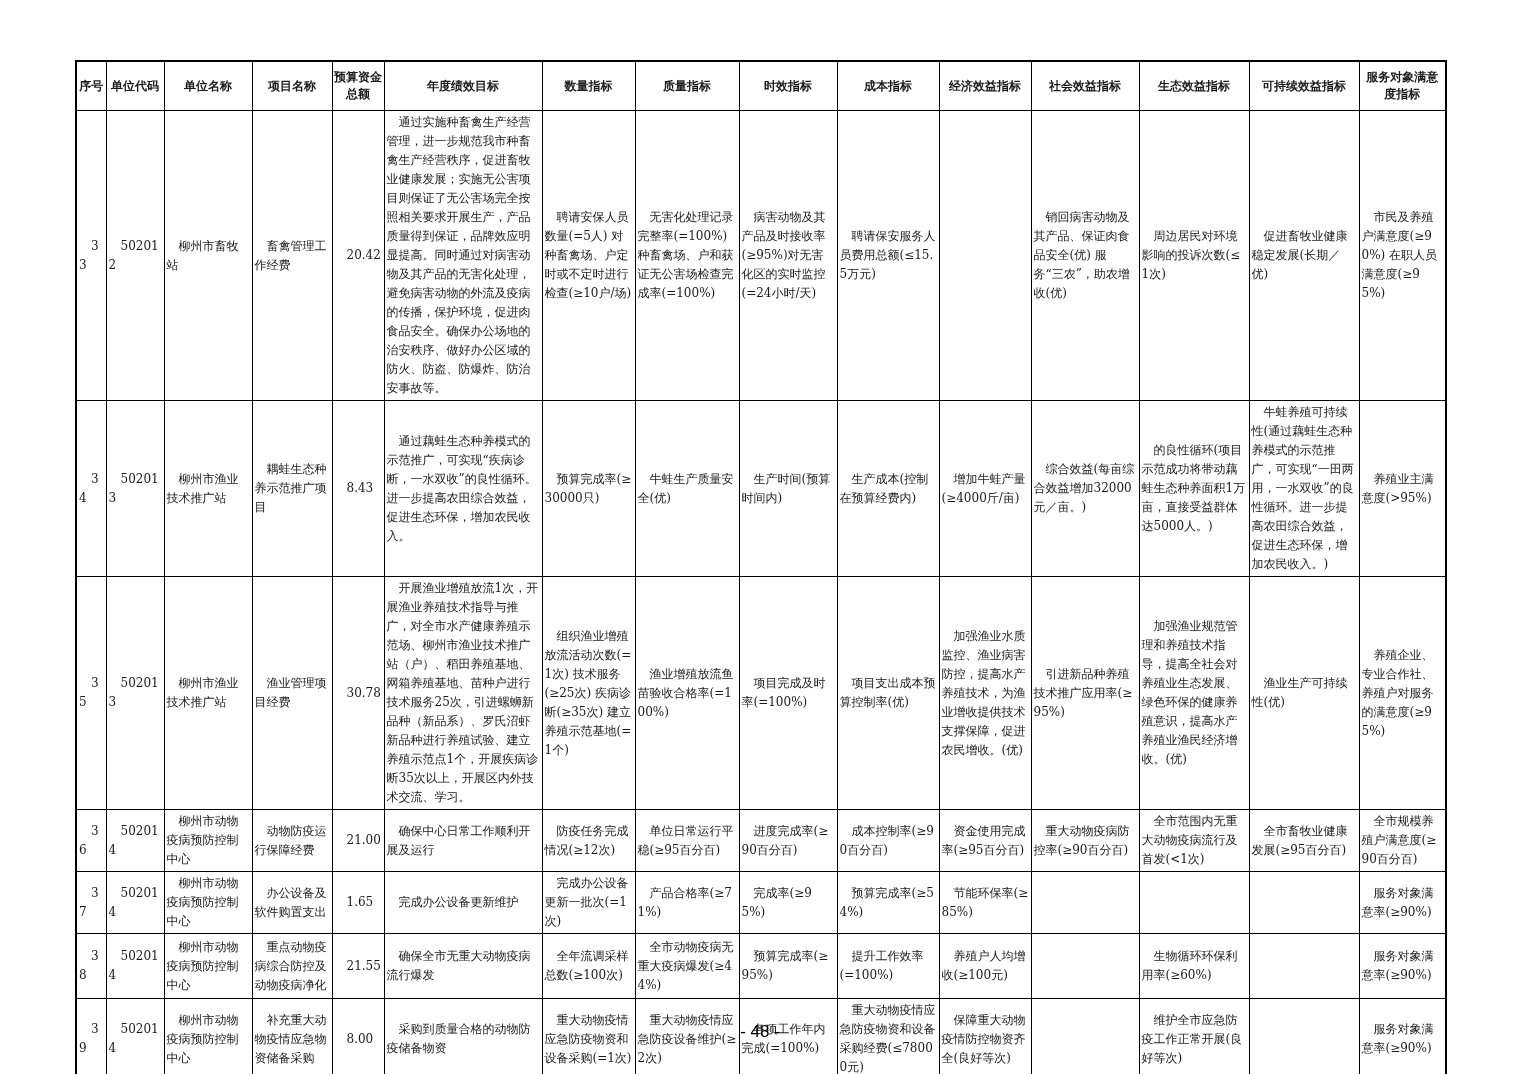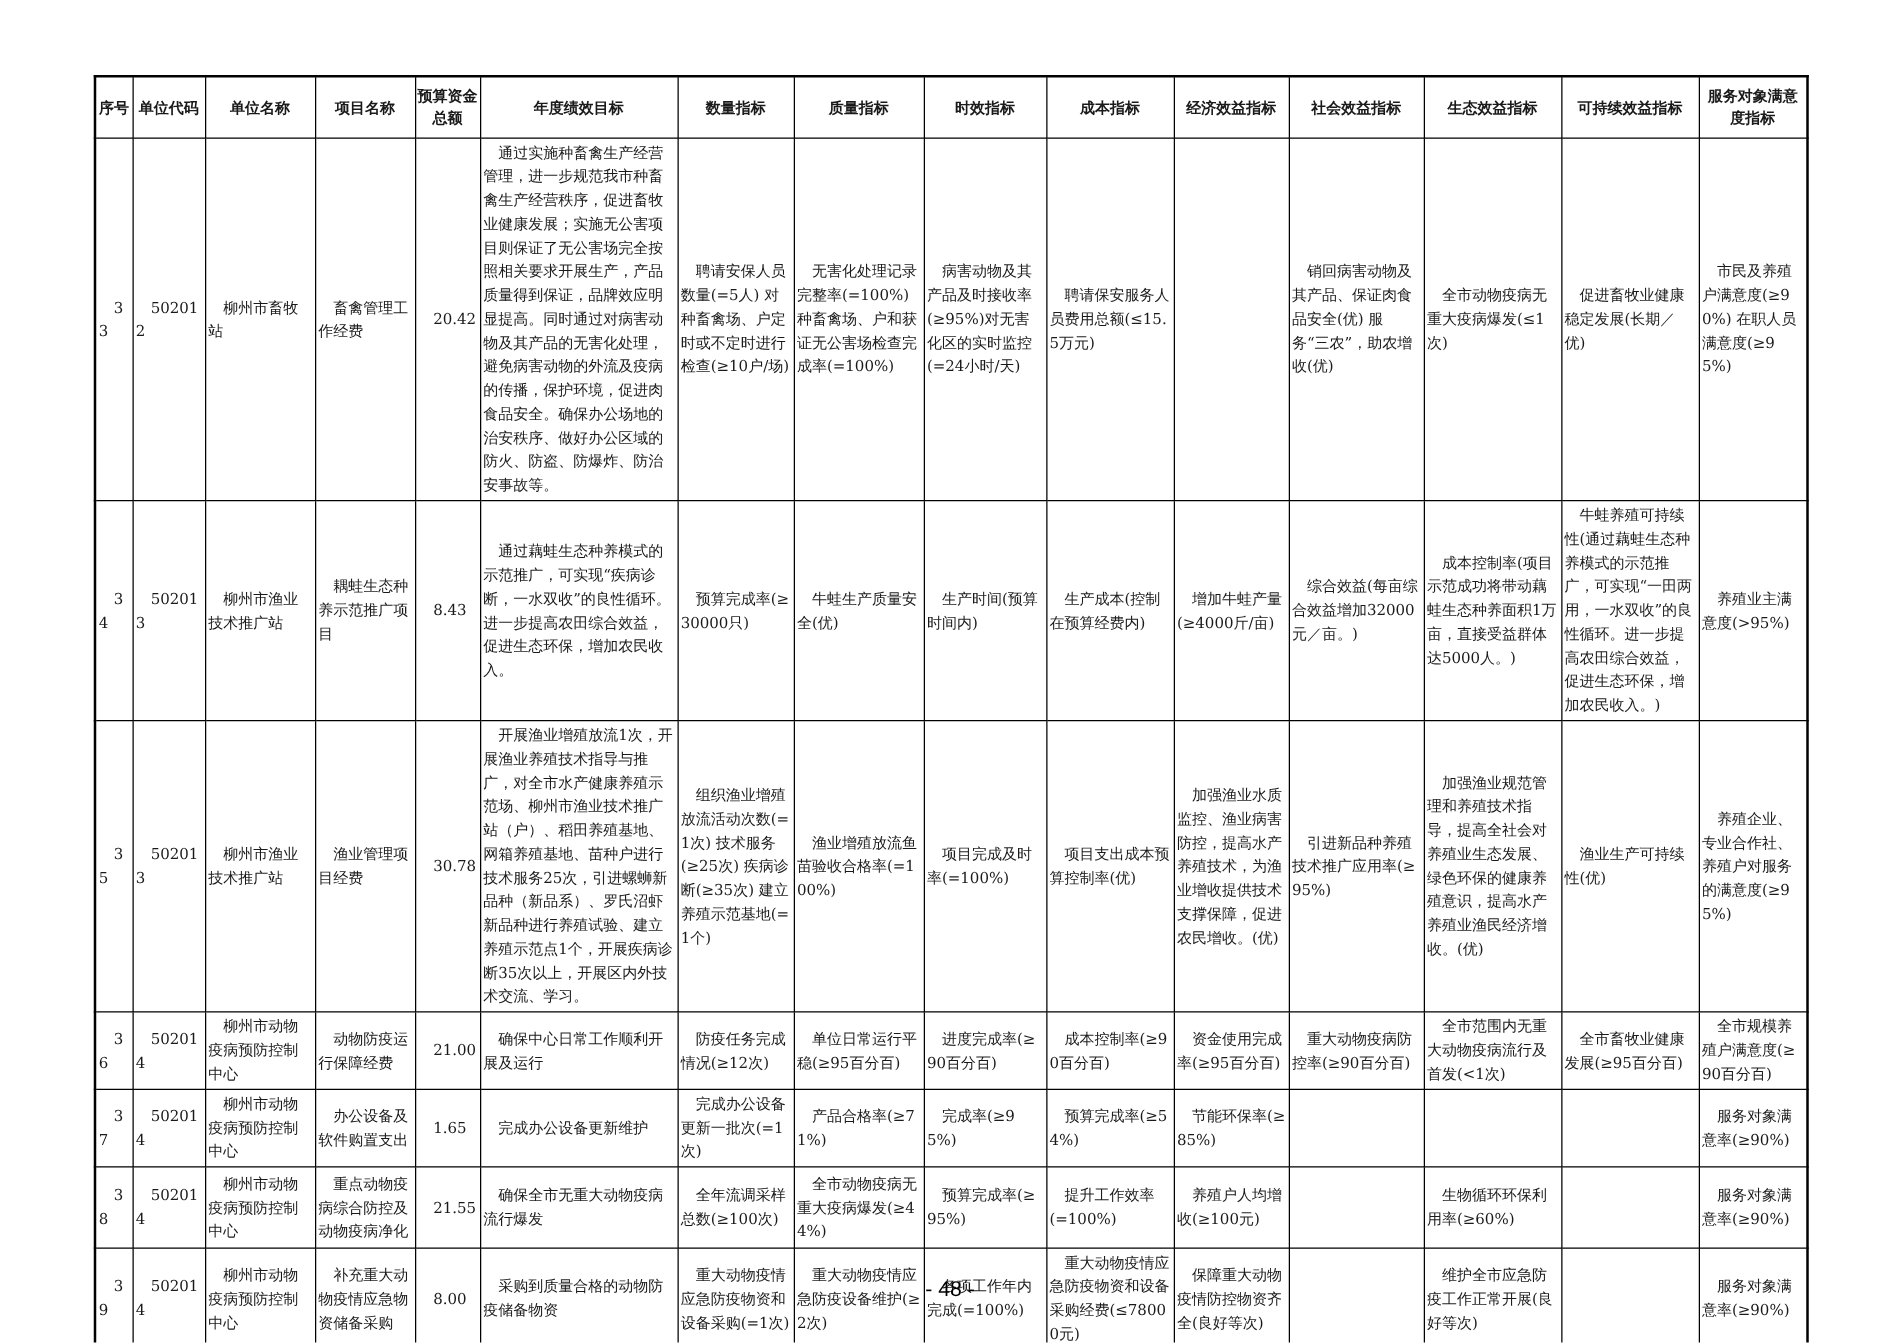--- a/index.html
+++ b/index.html
@@ -85,38 +85,38 @@
           <td class="c-unit">柳州市畜牧站</td>
           <td class="c-project">畜禽管理工作经费</td>
           <td class="c-budget">20.42</td>
           <td class="c-target">通过实施种畜禽生产经营管理，进一步规范我市种畜禽生产经营秩序，促进畜牧业健康发展；实施无公害项目则保证了无公害场完全按照相关要求开展生产，产品质量得到保证，品牌效应明显提高。同时通过对病害动物及其产品的无害化处理，避免病害动物的外流及疫病的传播，保护环境，促进肉食品安全。确保办公场地的治安秩序、做好办公区域的防火、防盗、防爆炸、防治安事故等。</td>
           <td class="c-quantity">聘请安保人员数量(=5人) 对种畜禽场、户定时或不定时进行检查(≥10户/场)</td>
           <td class="c-quality">无害化处理记录完整率(=100%) 种畜禽场、户和获证无公害场检查完成率(=100%)</td>
           <td class="c-time">病害动物及其产品及时接收率(≥95%)对无害化区的实时监控(=24小时/天)</td>
           <td class="c-cost">聘请保安服务人员费用总额(≤15.5万元)</td>
           <td class="c-econ"></td>
           <td class="c-social">销回病害动物及其产品、保证肉食品安全(优) 服务“三农”，助农增收(优)</td>
-          <td class="c-eco">全市动物疫病无重大疫病爆发(≤1次)</td>
+          <td class="c-eco">周边居民对环境影响的投诉次数(≤1次)</td>
           <td class="c-sustain">促进畜牧业健康稳定发展(长期／优)</td>
           <td class="c-satisfaction">市民及养殖户满意度(≥90%) 在职人员满意度(≥95%)</td>
         </tr>
         <tr style="height: 135px;">
           <td class="c-xh">34</td>
           <td class="c-code">502013</td>
           <td class="c-unit">柳州市渔业技术推广站</td>
           <td class="c-project">耦蛙生态种养示范推广项目</td>
           <td class="c-budget">8.43</td>
           <td class="c-target">通过藕蛙生态种养模式的示范推广，可实现“疾病诊断，一水双收”的良性循环。进一步提高农田综合效益，促进生态环保，增加农民收入。</td>
           <td class="c-quantity">预算完成率(≥30000只)</td>
           <td class="c-quality">牛蛙生产质量安全(优)</td>
           <td class="c-time">生产时间(预算时间内)</td>
           <td class="c-cost">生产成本(控制在预算经费内)</td>
           <td class="c-econ">增加牛蛙产量(≥4000斤/亩)</td>
           <td class="c-social">综合效益(每亩综合效益增加32000元／亩。)</td>
-          <td class="c-eco">成本控制率(项目示范成功将带动藕蛙生态种养面积1万亩，直接受益群体达5000人。)</td>
+          <td class="c-eco">的良性循环(项目示范成功将带动藕蛙生态种养面积1万亩，直接受益群体达5000人。)</td>
           <td class="c-sustain">牛蛙养殖可持续性(通过藕蛙生态种养模式的示范推广，可实现“一田两用，一水双收”的良性循环。进一步提高农田综合效益，促进生态环保，增加农民收入。)</td>
           <td class="c-satisfaction">养殖业主满意度(&gt;95%)</td>
         </tr>
         <tr style="height: 185px;">
           <td class="c-xh">35</td>
           <td class="c-code">502013</td>
           <td class="c-unit">柳州市渔业技术推广站</td>
           <td class="c-project">渔业管理项目经费</td>
           <td class="c-budget">30.78</td>
           <td class="c-target">开展渔业增殖放流1次，开展渔业养殖技术指导与推广，对全市水产健康养殖示范场、柳州市渔业技术推广站（户）、稻田养殖基地、网箱养殖基地、苗种户进行技术服务25次，引进螺蛳新品种（新品系）、罗氏沼虾新品种进行养殖试验、建立养殖示范点1个，开展疾病诊断35次以上，开展区内外技术交流、学习。</td>

